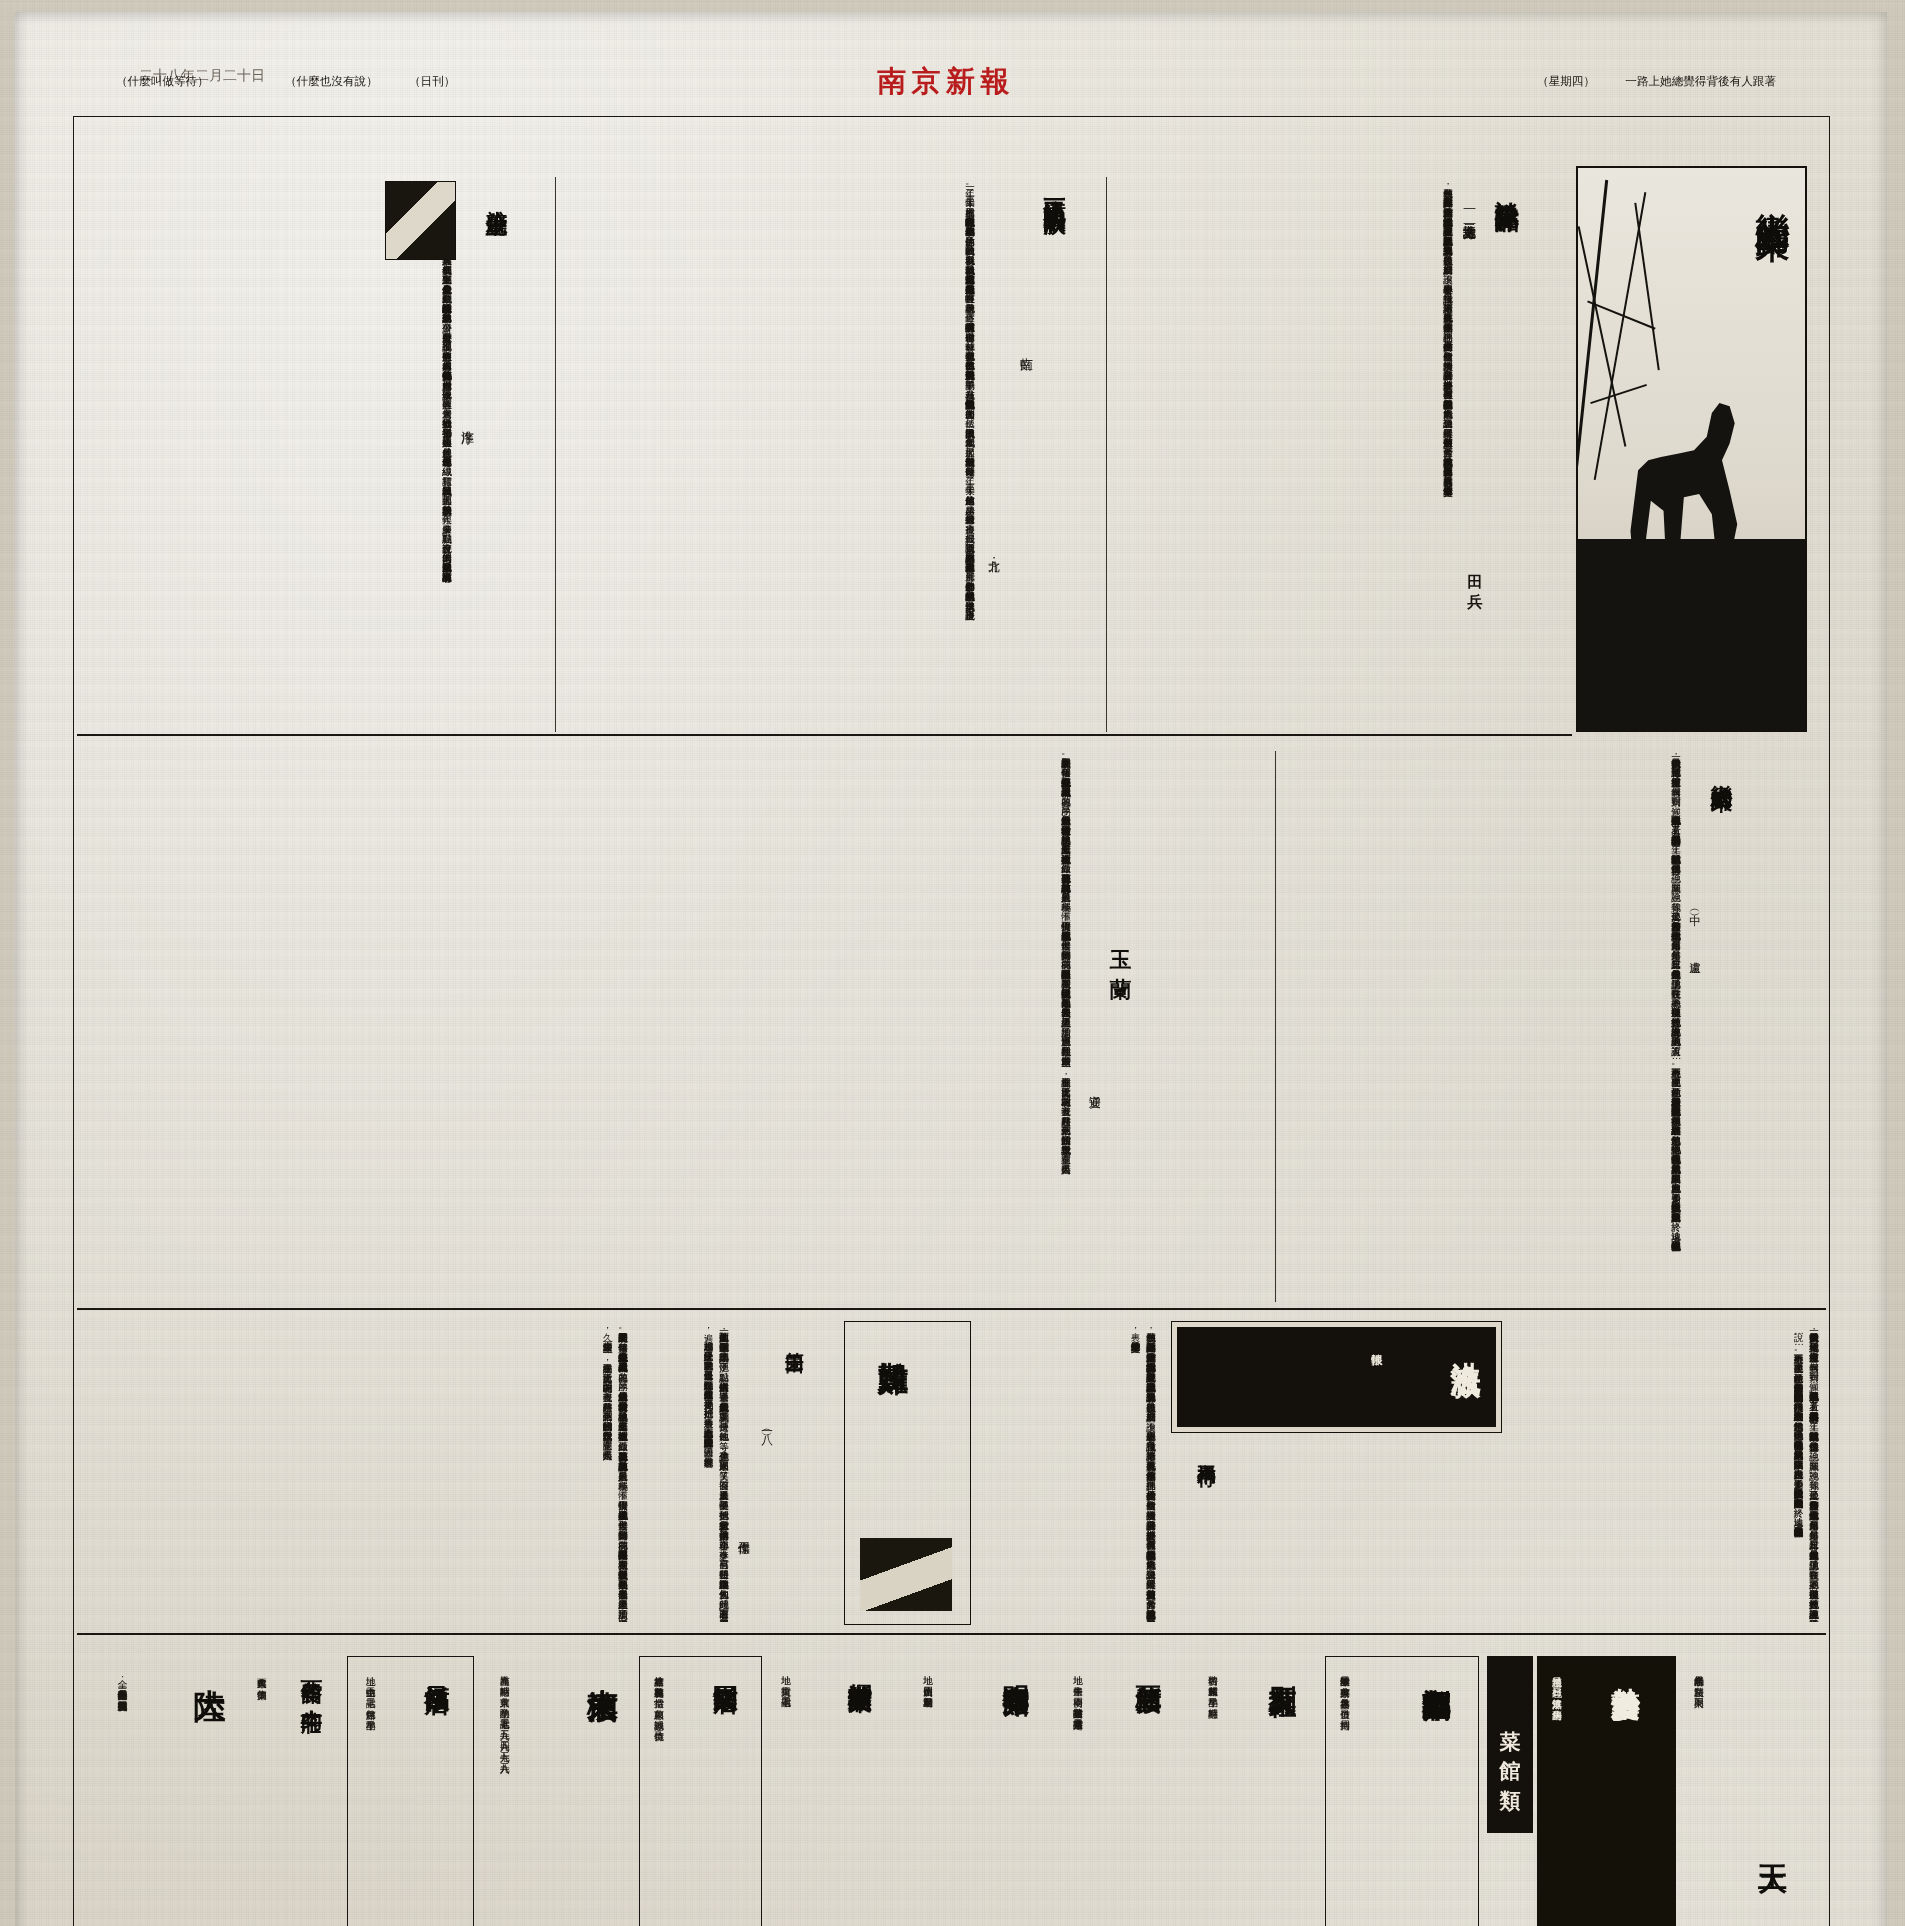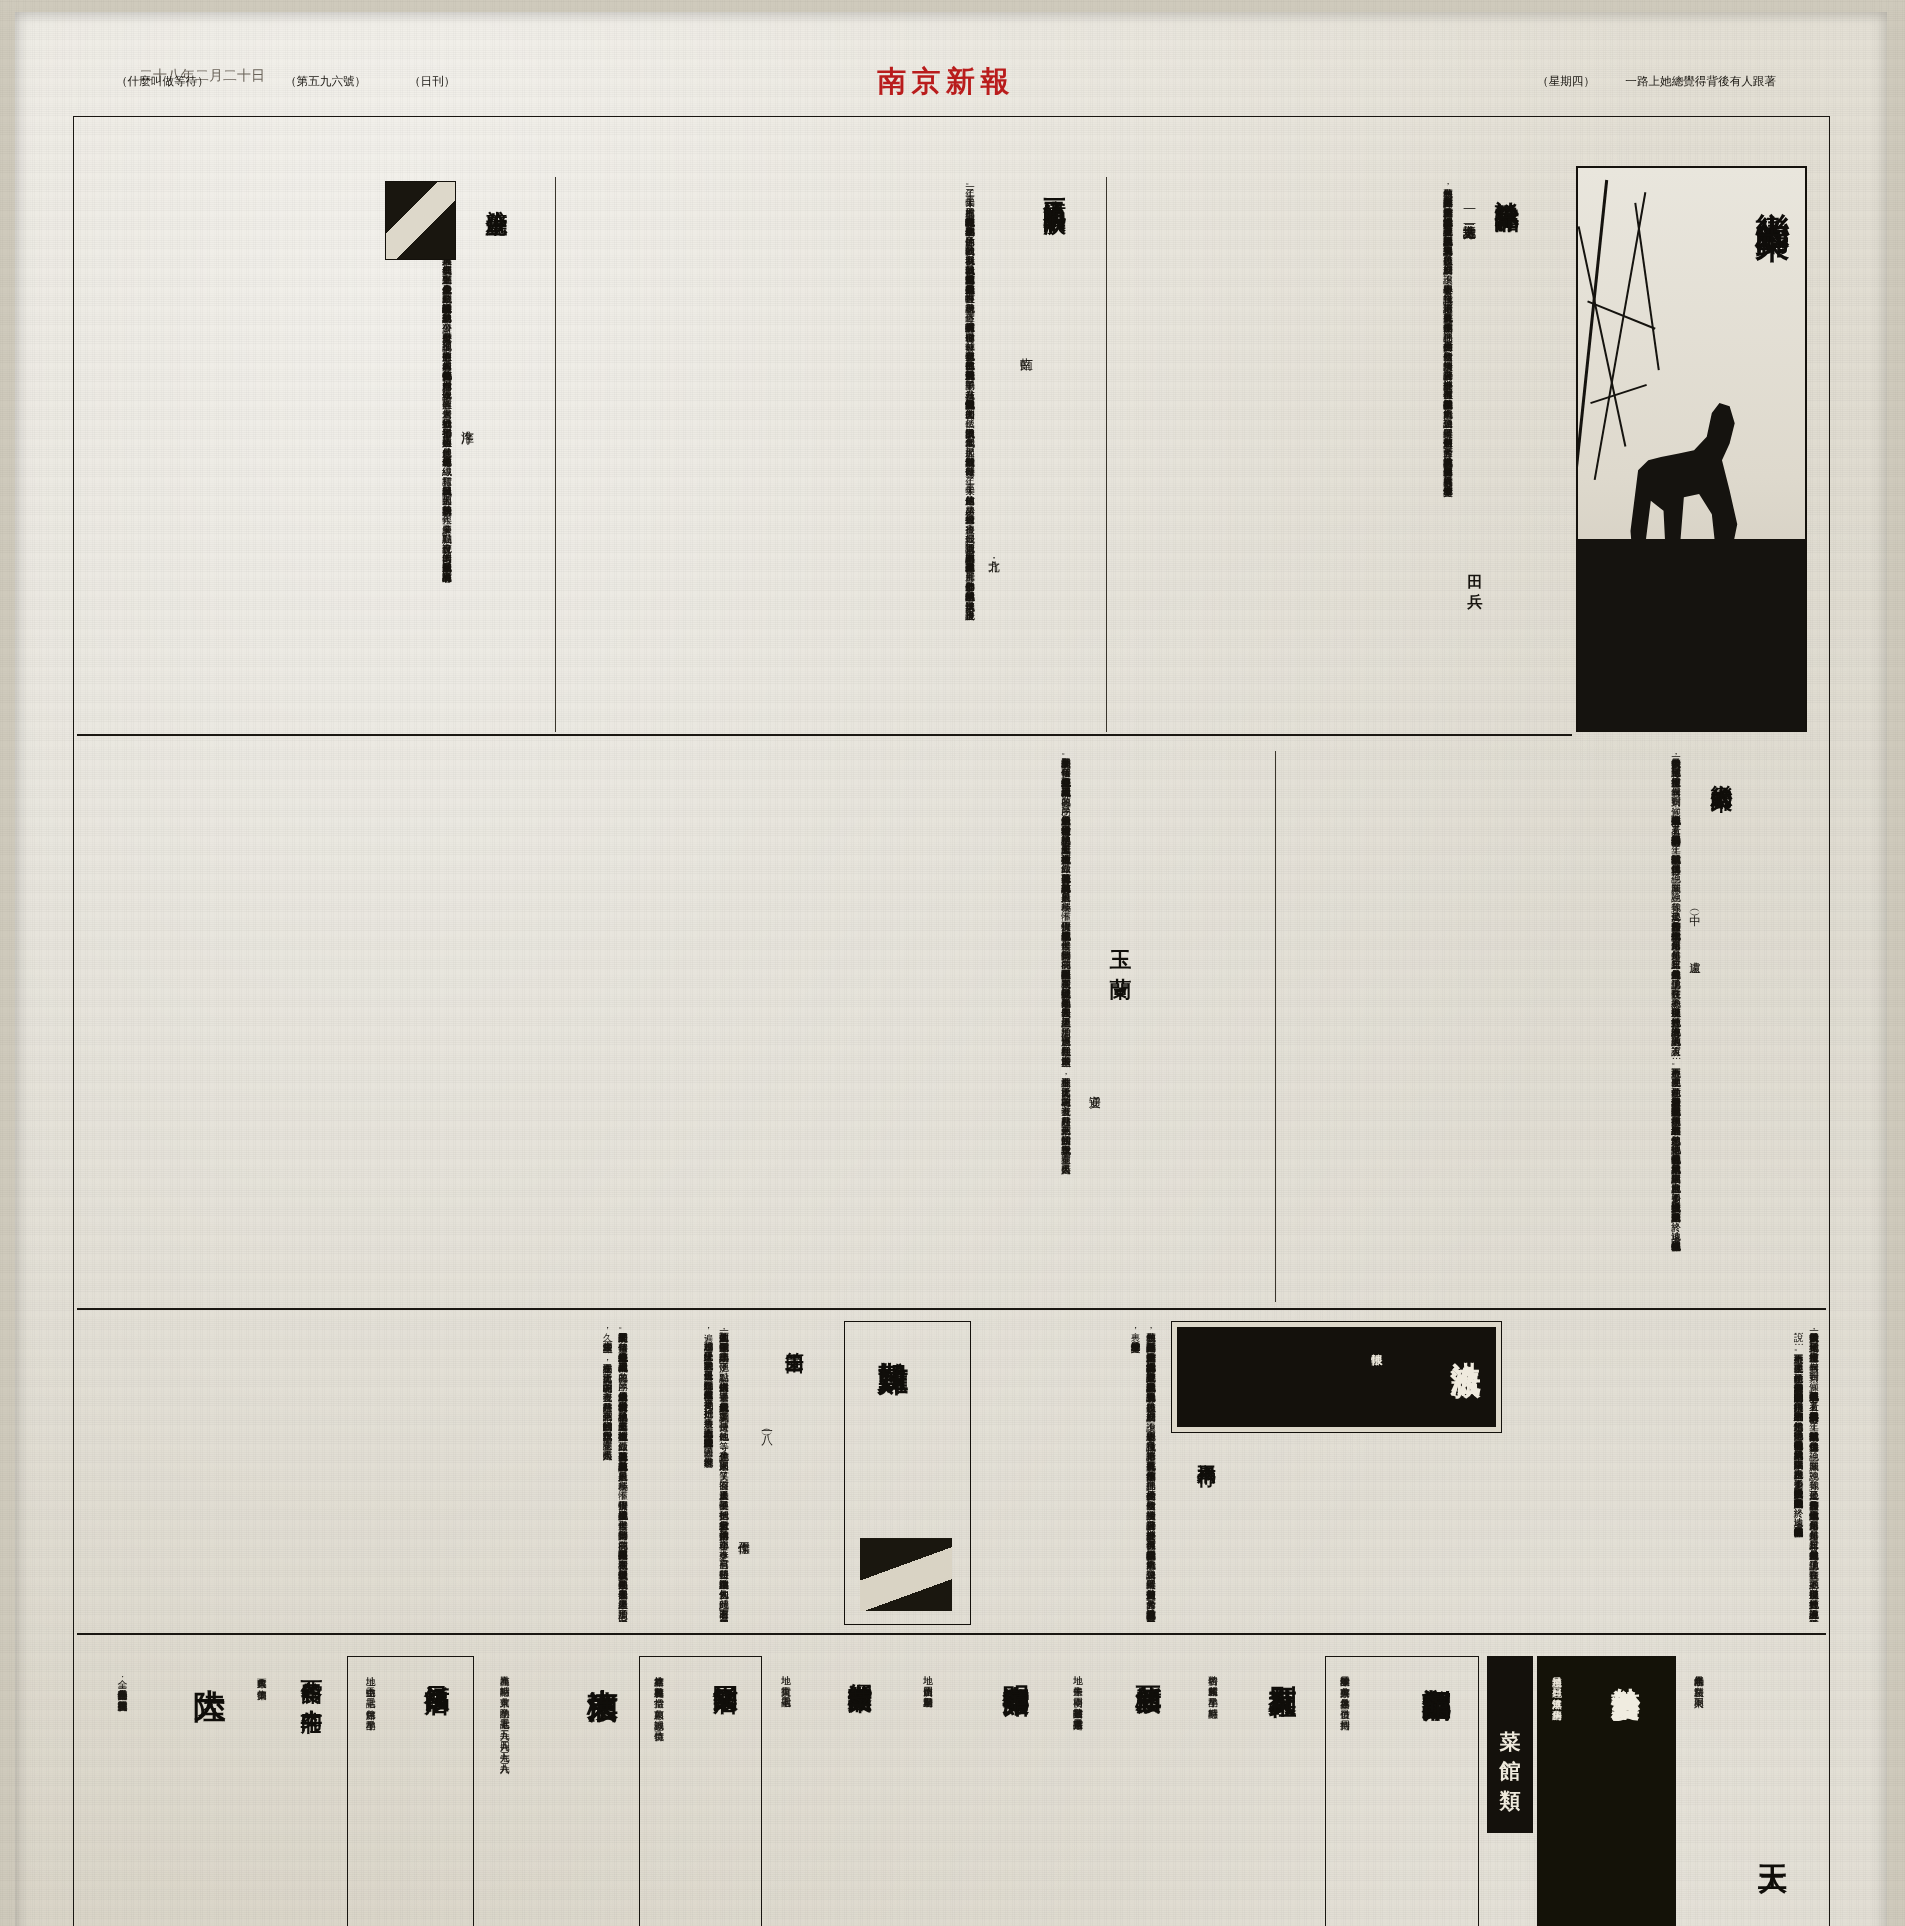--- a/index.html
+++ b/index.html
@@ -211,21 +211,21 @@
 
 <div class="page">
   <div class="paper"></div>
   <div class="grain"></div>
 
   <div class="smallnote" style="left:139px; top:67px; font-size:14px; color:#6b645a;">二十八年二月二十日</div>
 
   <div class="masthead">
     <div class="paper-title">南京新報</div>
     <div class="mh-left">（什麼叫做等待）</div>
-    <div class="mh-left mh-l2">（第五九六號）</div>
+    <div class="mh-left mh-l2">（什麼也沒有說）</div>
     <div class="mh-left mh-l3">（日刊）</div>
     <div class="mh-right mh-r2">（星期四）</div>
     <div class="mh-right">一路上她總覺得背後有人跟著</div>
   </div>
 
   <div class="frame"></div>
 
   <div class="woodcut" style="left:1576px; top:166px; width:227px; height:562px; border:2.3px solid #14110c;">
     <div class="wc-sky"></div>
     <div class="wc-branch" style="left:4%; top:2%; width:2.7px; height:62%; transform:rotate(6deg);"></div>

